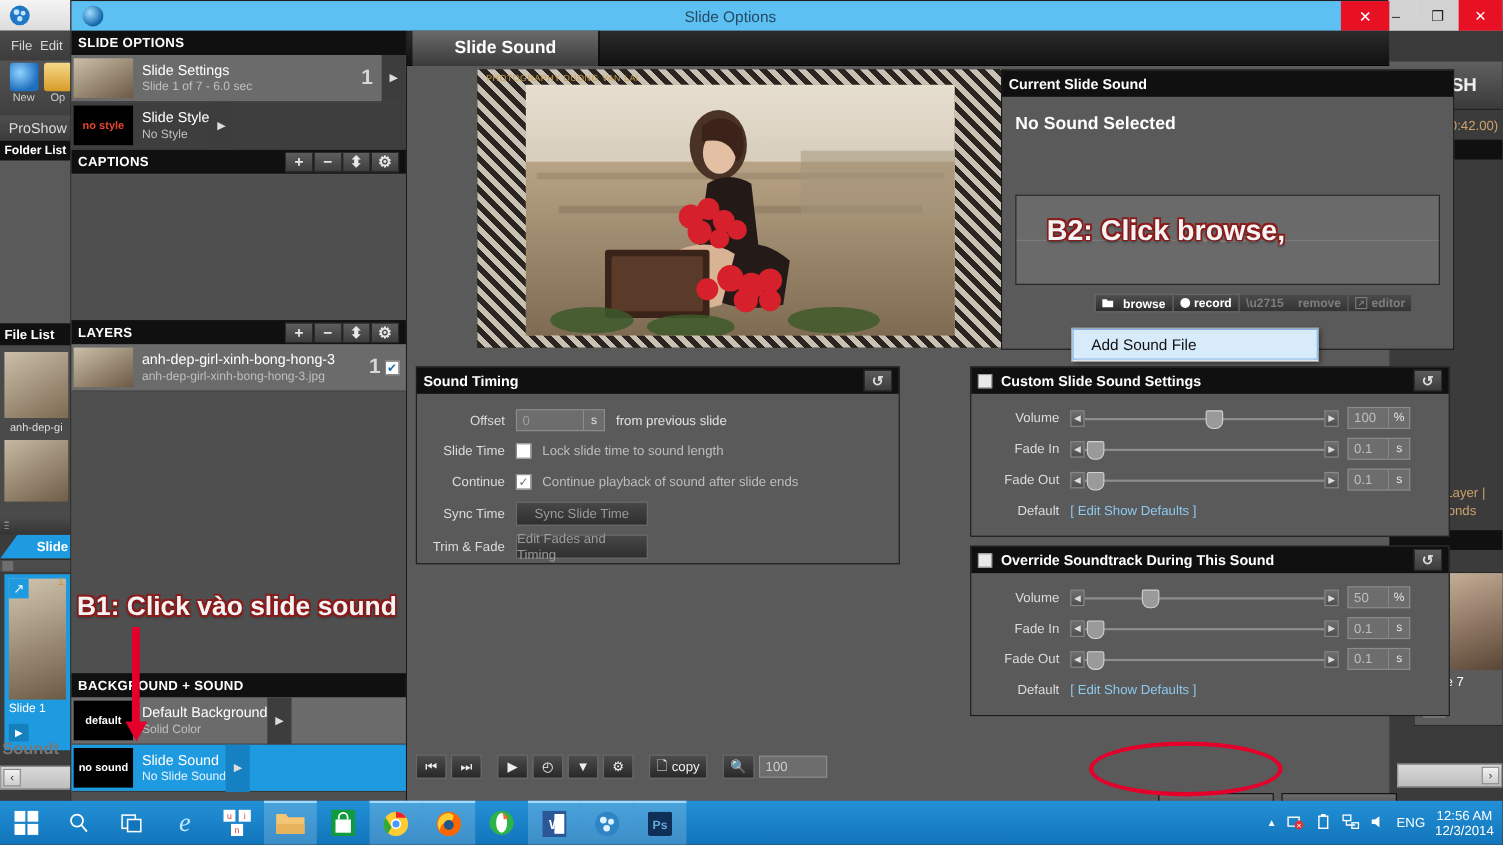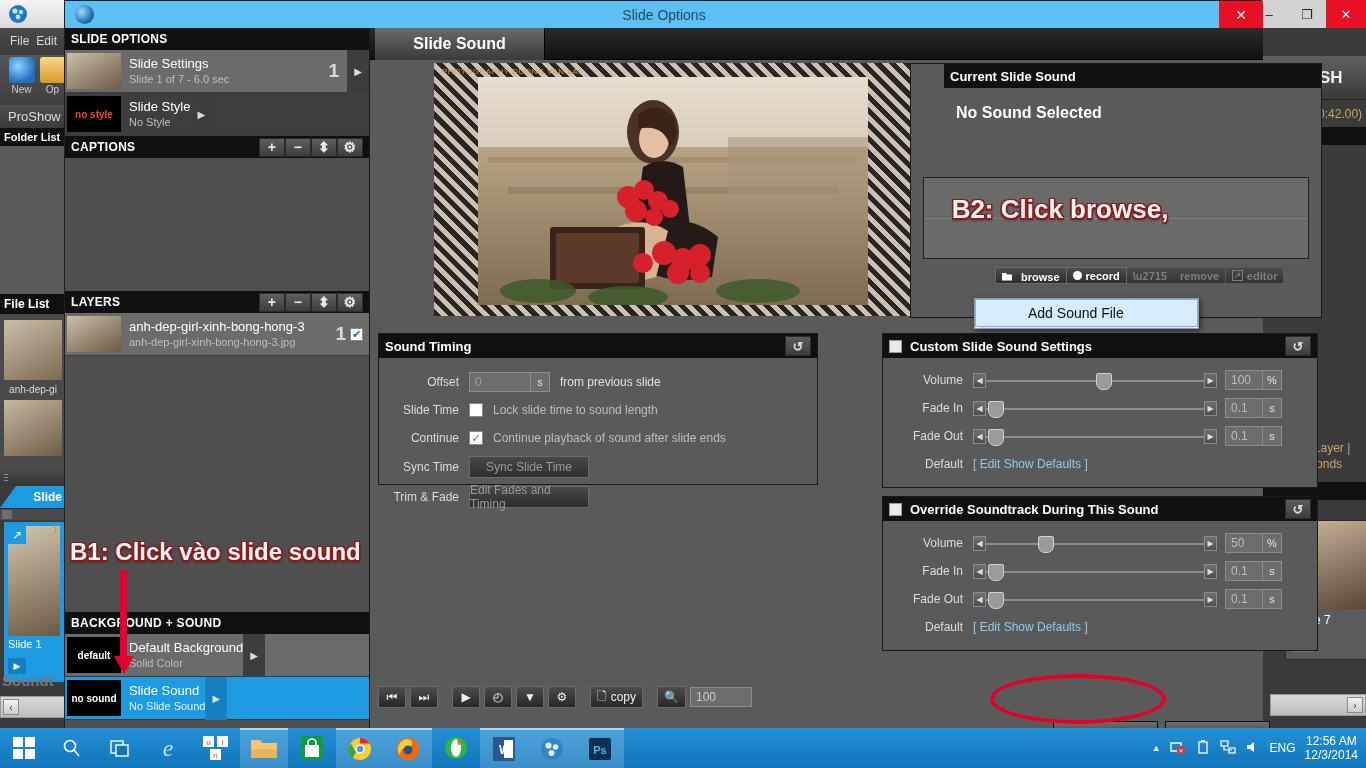--- a/index.html
+++ b/index.html
@@ -191,21 +191,21 @@
      display:flex; align-items:center; justify-content:center; gap:4px; padding:0 6px;}
   .zoomfld { width:62px; height:20px; background:#6d6d6d; border:1px solid #8d8d8d; color:#ccc;
      font-size:12px; display:flex; align-items:center; padding-left:5px; }
   .okbtn { position:absolute; top:693px; height:24px; width:105px;
      background:linear-gradient(#6e6e6e,#2a2a2a); border:1px solid #111; color:#fff; font-size:13px;
      display:flex; align-items:center; justify-content:center; }
 
   
   .ctx { position:absolute; left:974px; top:298px; width:225px; background:#fdfdfd;
      border:1px solid #9a9a9a; box-shadow:2px 2px 5px rgba(0,0,0,.5); z-index:60; }
-  .ctx-item { height:28px; display:flex; align-items:center; padding-left:52px;
+  .ctx-item { height:28px; display:flex; align-items:center; padding-left:16px;
      color:#111; font-size:14px; }
   .ctx-item.hl { background:#d8ebfb; border:1px solid #7eb4ea; }
   .ctx-sep { height:1px; background:#e0e0e0; margin:0 4px; }
 
   
   .anno { position:absolute; color:#f4f4f4; font-weight:bold; z-index:70;
      text-shadow: -1.5px -1.5px 0 #8b1a1a, 1.5px -1.5px 0 #8b1a1a, -1.5px 1.5px 0 #8b1a1a,
                   1.5px 1.5px 0 #8b1a1a, 0 2px 3px rgba(0,0,0,.6); }
   .red-arrow { position:absolute; z-index:69; }
   .red-ellipse { position:absolute; border:4px solid #e4002b; border-radius:50%; z-index:71; }
@@ -439,21 +439,21 @@
               <ellipse cx="280" cy="214" rx="42" ry="12"></ellipse>
             </g>
           </svg>
         </div>
         <div class="wm">PHOTOGRAPHY DUONG VAN LAI</div>
       </div>
       <div class="vsb">
           <i></i>
         </div>
 
-      <div class="panel" style="left:540px; top:35px; width:412px; height:255px;padding-left:33px;">
+      <div class="panel" style="left:540px; top:35px; width:412px; height:255px;">
         <div class="panel-hdr">Current Slide Sound</div>
         <div style="color:#fff; font-size:16px; font-weight:bold; padding:16px 0 0 12px;">No Sound Selected</div>
         <div style="position:absolute; left:12px; top:113px; width:386px; height:82px; background:#6a6a6a; border:1px solid #222;">
           <div style="position:absolute; left:0; right:0; top:40px; height:1px; background:#7e7e7e;"></div>
           <div style="position:absolute; width:100%; top:31px; text-align:center; color:#8a8a8a; font-size:12px;">No Sound</div>
         </div>
         <div style="position:absolute; left:84px; top:203px; display:flex;">
           <div style="height:17px;background:linear-gradient(#4e4e4e,#2d2d2d);border:1px solid #6a6a6a;color:#fff;font-size:11px;font-weight:bold;display:flex;align-items:flex-end;gap:8px;padding:0 6px;">
             <span>
               <svg width="11" height="9" viewBox="0 0 11 9">
@@ -470,21 +470,21 @@
             <span>\u2715</span>
             <span>remove</span>
           </div>
           <div style="height:17px;background:linear-gradient(#4a4a4a,#343434);border:1px solid #5a5a5a;border-left:none;color:#7e7e7e;font-size:11px;font-weight:bold;display:flex;align-items:center;gap:4px;padding:0 6px;">
             <span style="border:1px solid #7e7e7e;font-size:8px;padding:0 1px;">↗</span>
             <span>editor</span>
           </div>
         </div>
       </div>
 
-      <div class="panel" style="left:8px; top:305px; width:440px; height:152px;">
+      <div class="panel" style="left:8px; top:305px; width:440px; height:180px;">
         <div class="panel-hdr">
           <span>Sound Timing</span>
           <div class="reset">↺</div>
         </div>
         <div style="padding-top:10px;">
           <div class="css-row">
             <div class="css-lbl">Offset</div>
             <div class="fld" style="width:62px;">0</div>
             <div class="unit">s</div>
             <div class="hint">from previous slide</div>

